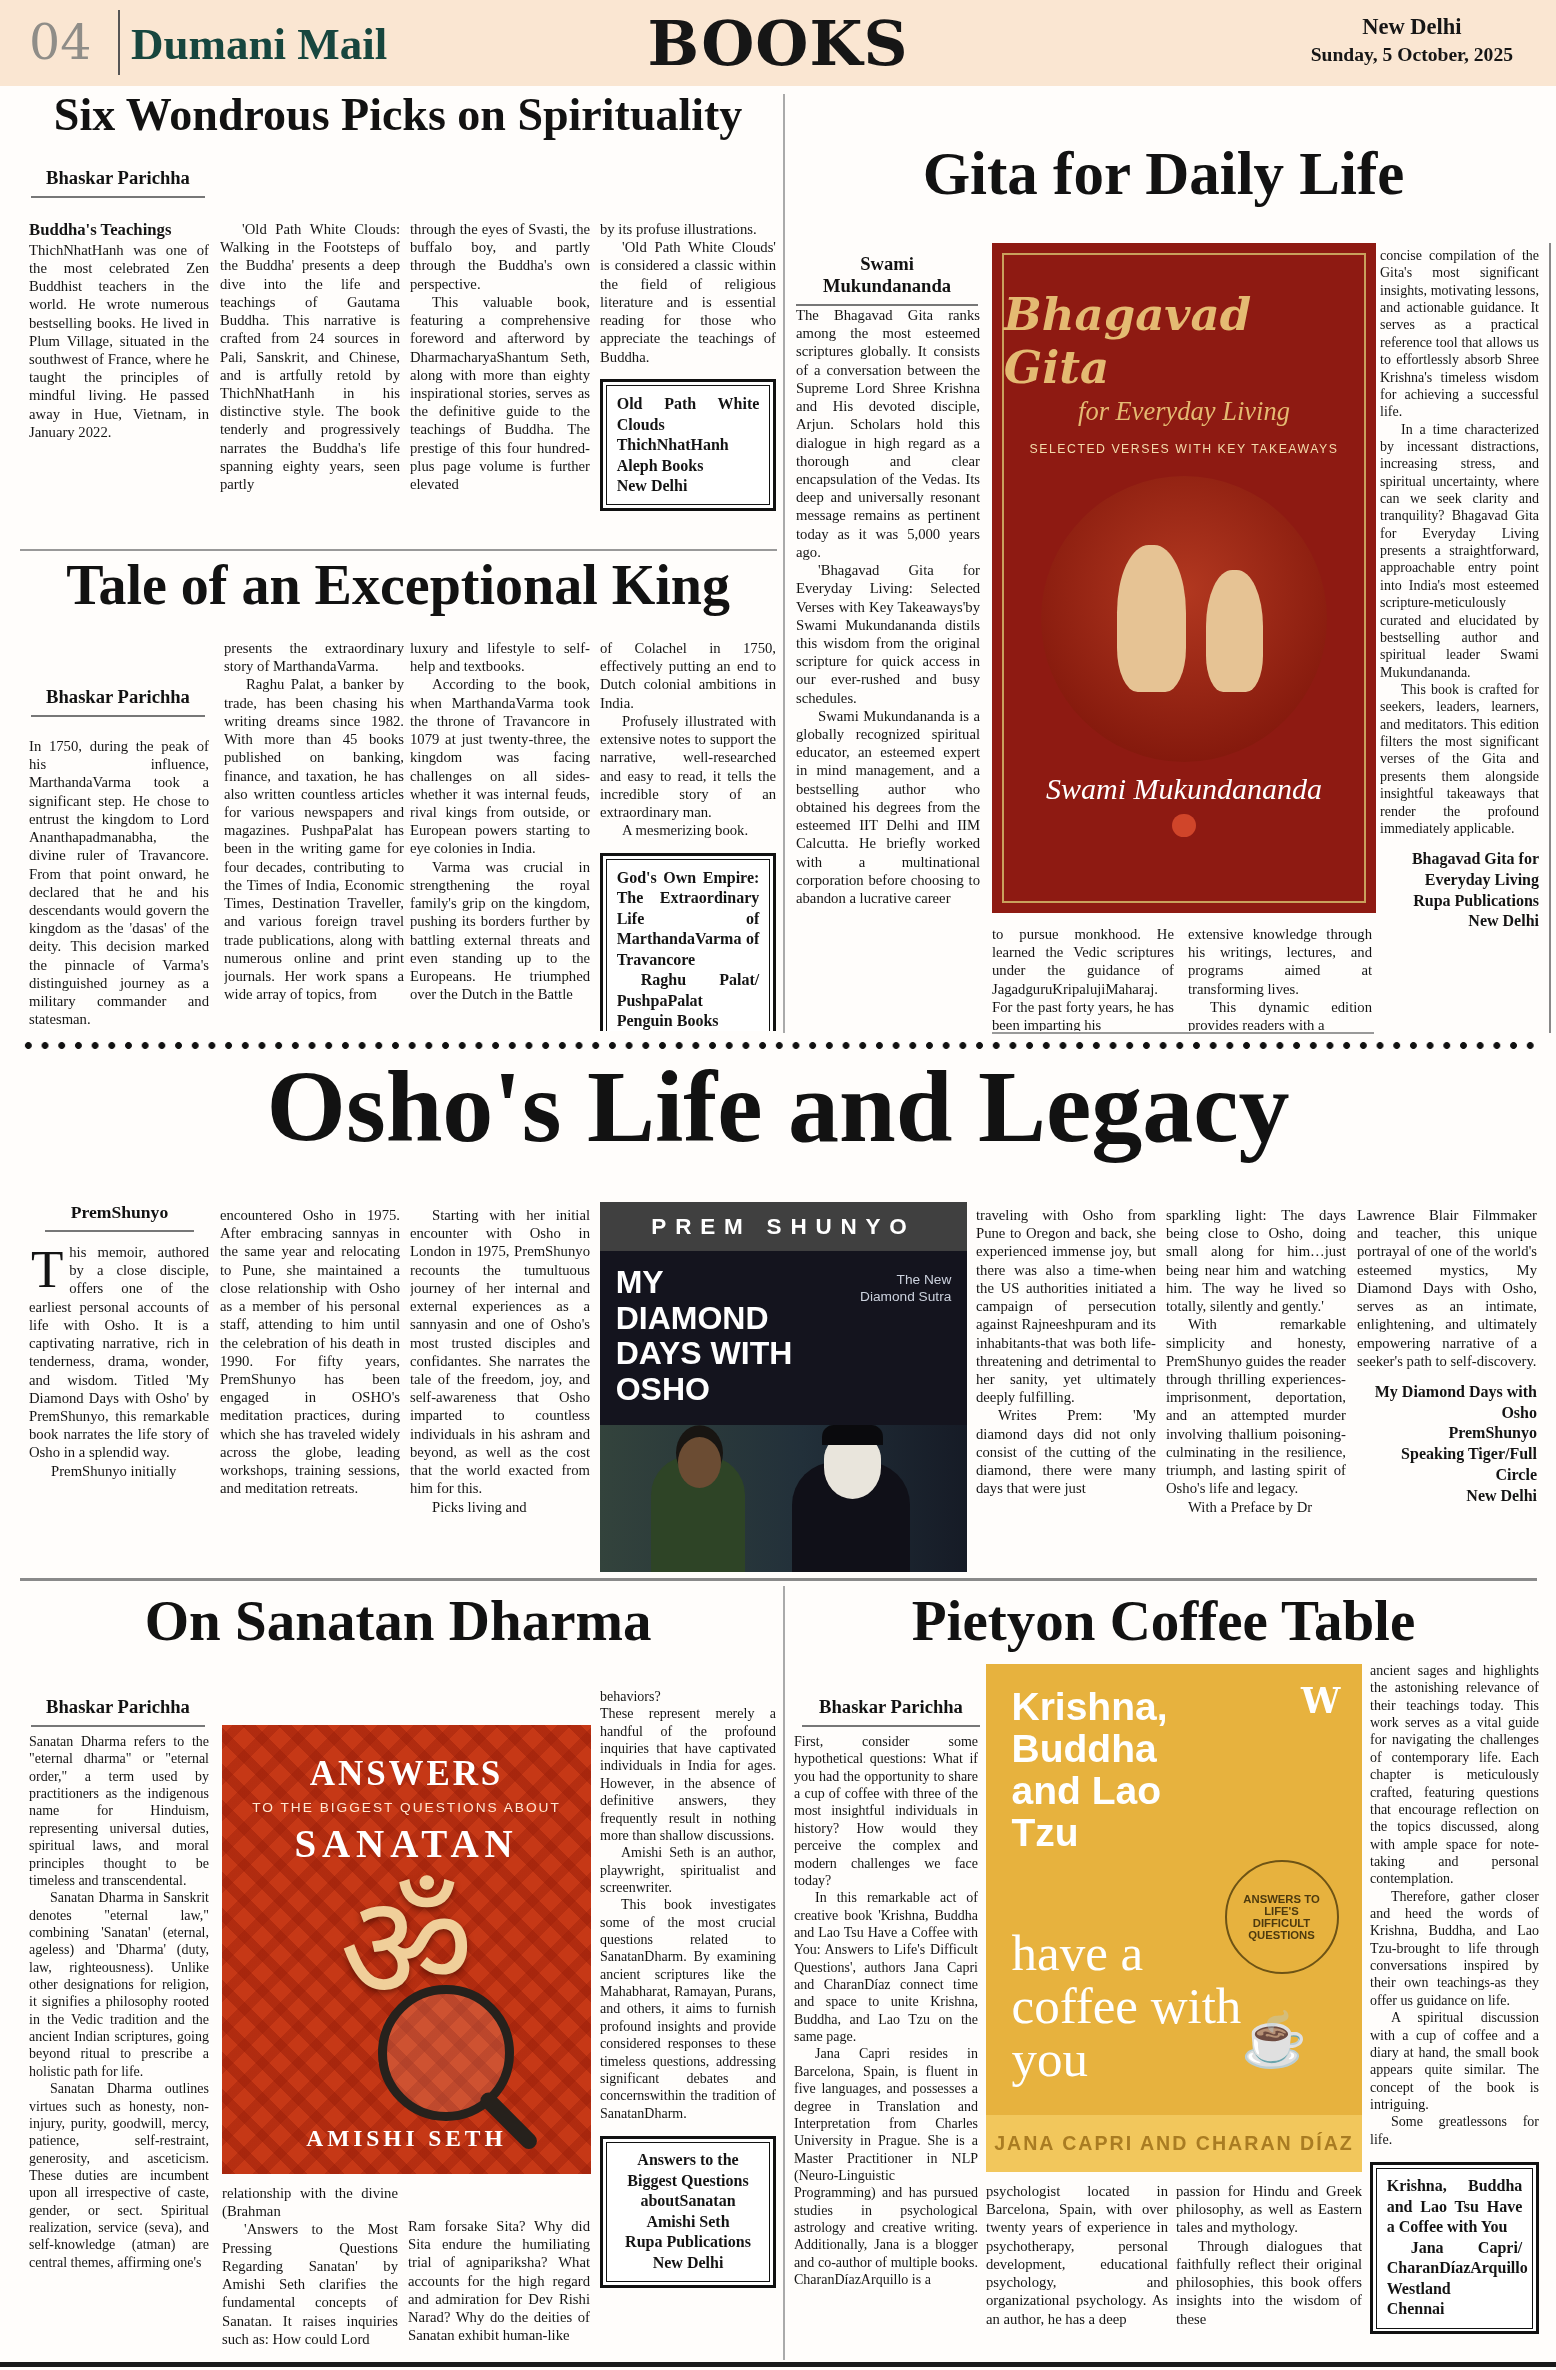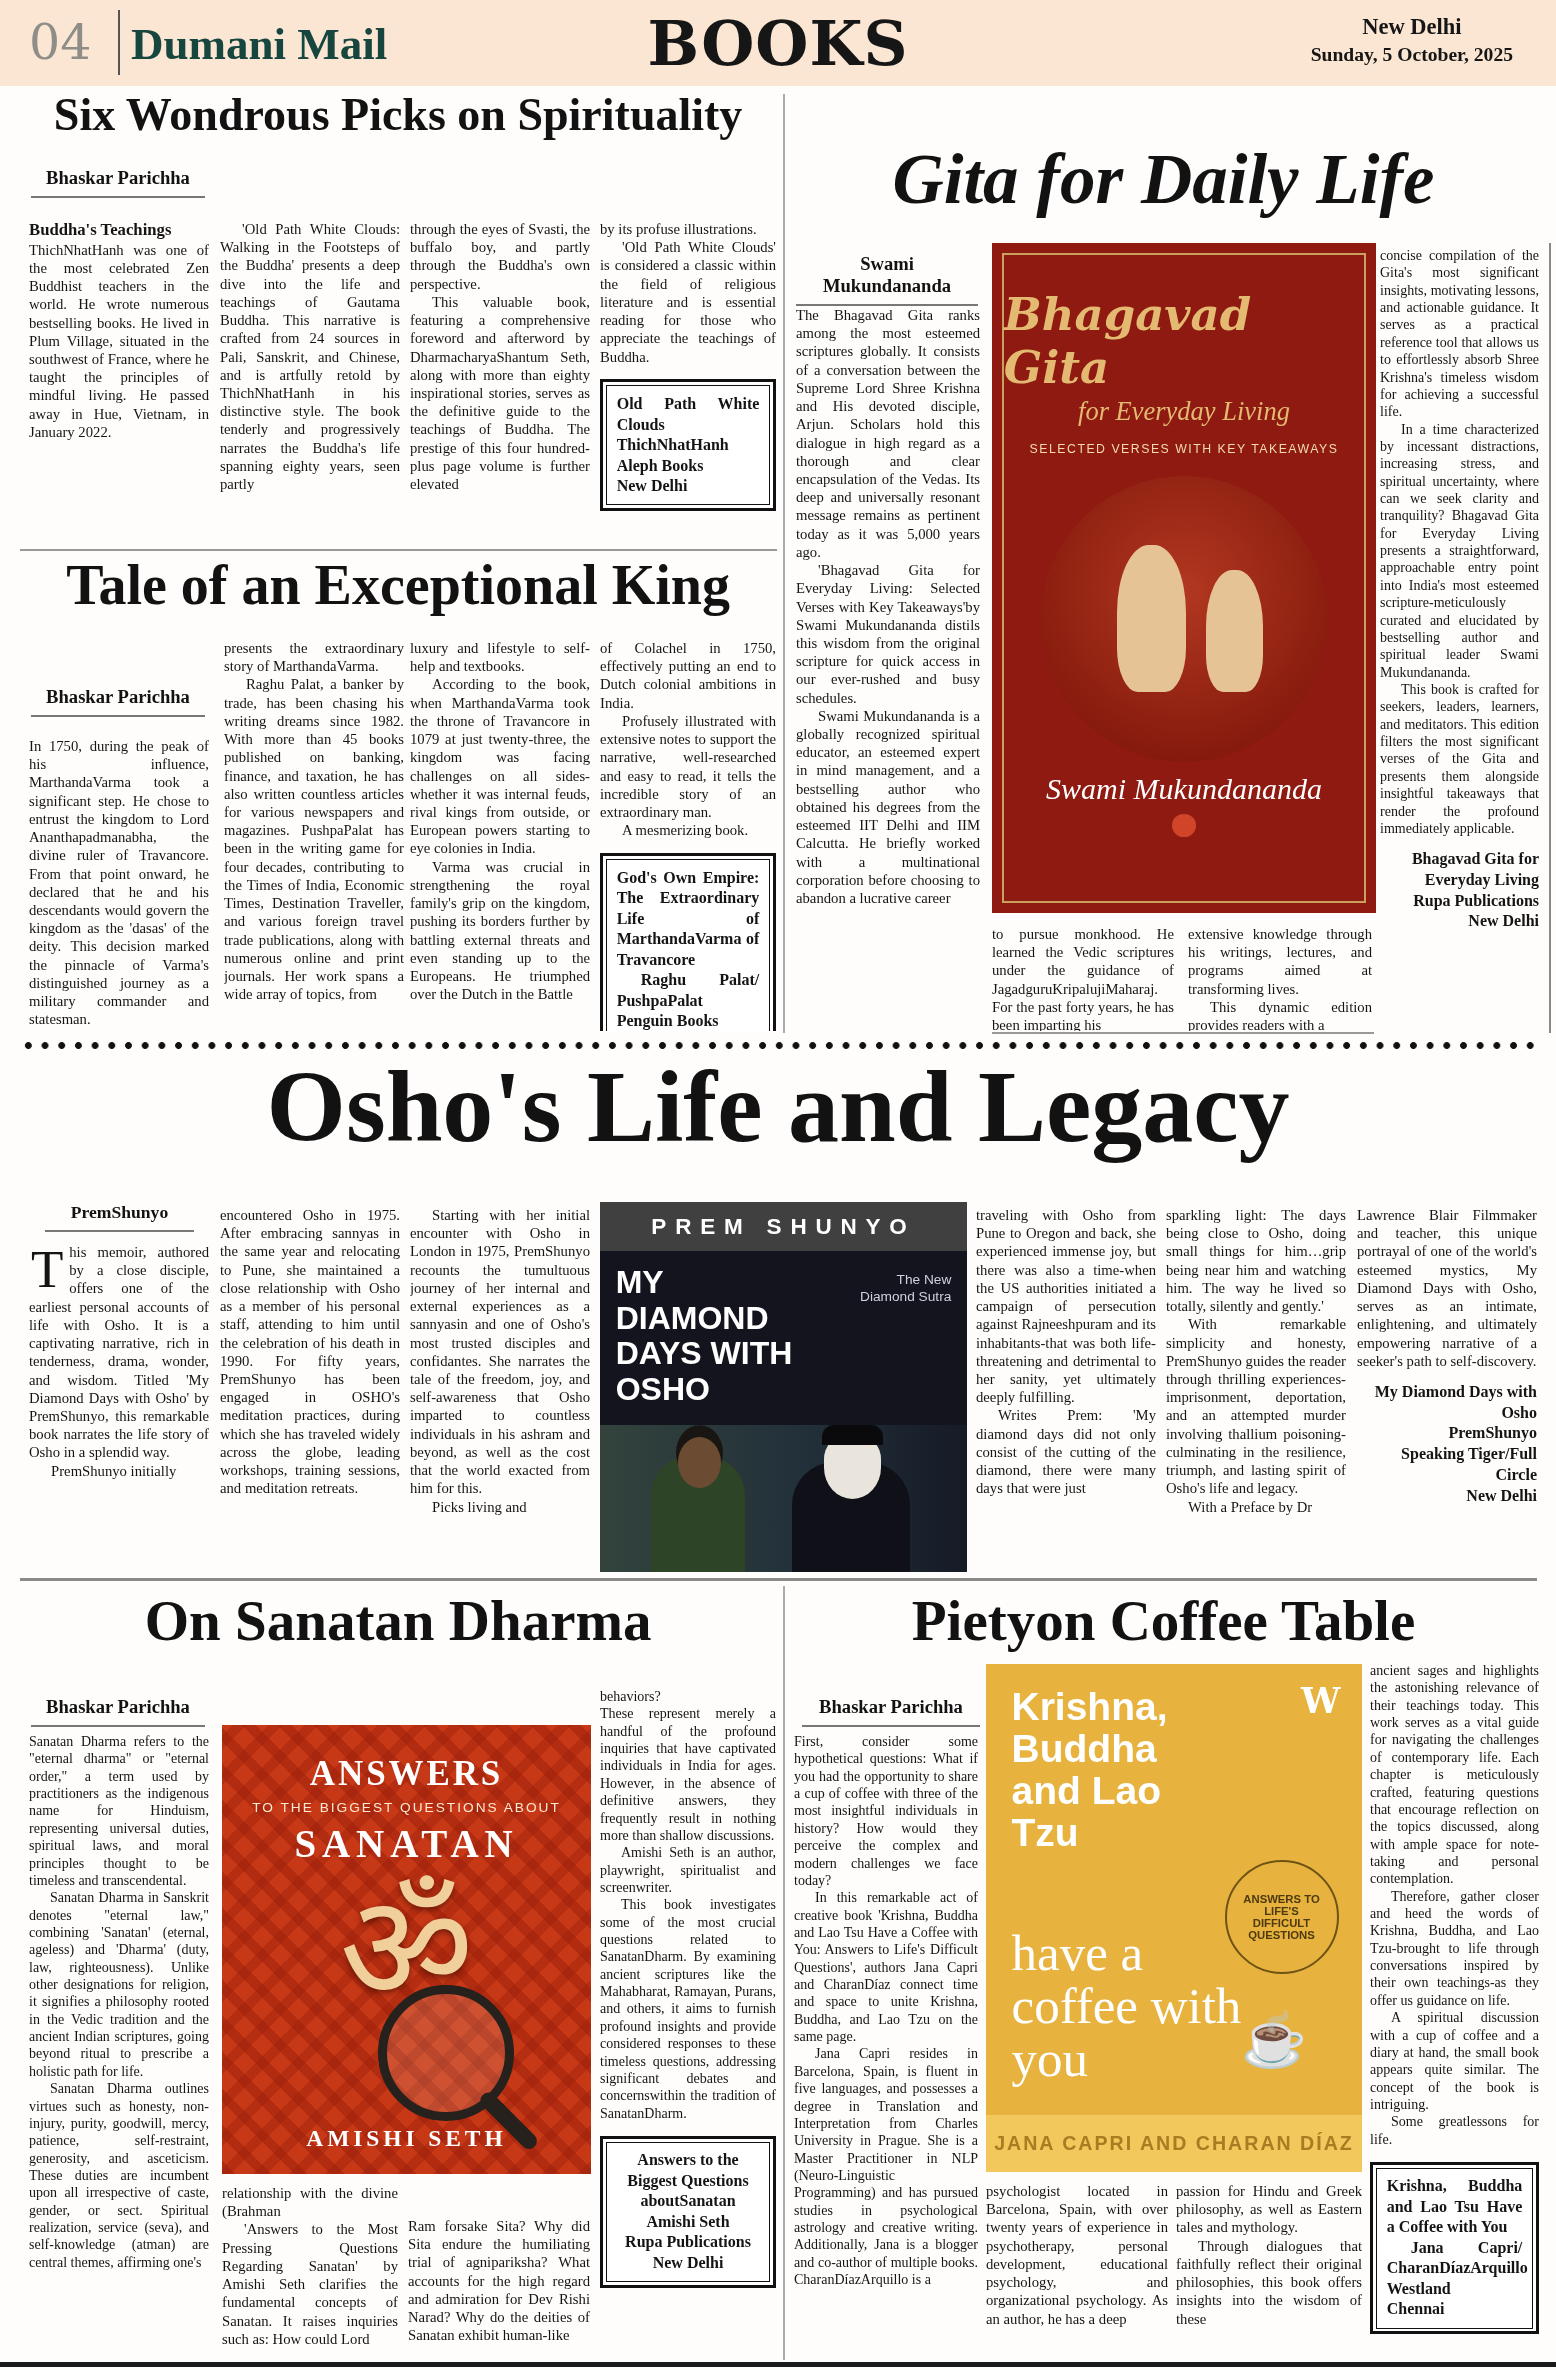--- a/index.html
+++ b/index.html
@@ -144,21 +144,21 @@
         <p class="ind">Raghu Palat/ PushpaPalat</p>
         <p>Penguin Books</p>
 
       </div>
     </div>
   </div>
 
   <div class="vrule" style="left:783px;top:94px;width:1.5px;height:939px;"></div>
   <div class="vrule" style="left:1549px;top:243px;width:1.5px;height:790px;background:#888;"></div>
 
-  <div class="headline" style="left:790px;top:143px;width:747px;font-size:71px;font-style:italic;">Gita for Daily Life</div>
+  <div class="headline" style="left:790px;top:143px;width:747px;font-size:61px;">Gita for Daily Life</div>
   <div class="byline" style="left:796px;top:253px;width:182px;">Swami Mukundananda</div>
   <div class="col" style="left:796px;top:306px;width:184px;height:725px;">
     <p>The Bhagavad Gita ranks among the most esteemed scriptures globally. It consists of a conversation between the Supreme Lord Shree Krishna and His devoted disciple, Arjun. Scholars hold this dialogue in high regard as a thorough and clear encapsulation of the Vedas. Its deep and universally resonant message remains as pertinent today as it was 5,000 years ago.</p>
     <p class="ind">'Bhagavad Gita for Everyday Living: Selected Verses with Key Takeaways'by Swami Mukundananda distils this wisdom from the original scripture for quick access in our ever-rushed and busy schedules.</p>
     <p class="ind">Swami Mukundananda is a globally recognized spiritual educator, an esteemed expert in mind management, and a bestselling author who obtained his degrees from the esteemed IIT Delhi and IIM Calcutta. He briefly worked with a multinational corporation before choosing to abandon a lucrative career</p>
   </div>
 
   <div class="cover gita-cover" style="left:992px;top:243px;width:384px;height:670px;">
     <div class="gita-frame">
       <div class="gita-title">Bhagavad Gita</div>
@@ -222,21 +222,21 @@
       <div class="osho-beard"></div>
       <div class="osho-hat"></div>
     </div>
   </div>
 
   <div class="col" style="left:976px;top:1206px;width:180px;height:367px;">
     <p>traveling with Osho from Pune to Oregon and back, she experienced immense joy, but there was also a time-when the US authorities initiated a campaign of persecution against Rajneeshpuram and its inhabitants-that was both life-threatening and detrimental to her sanity, yet ultimately deeply fulfilling.</p>
     <p class="ind">Writes Prem: 'My diamond days did not only consist of the cutting of the diamond, there were many days that were just</p>
   </div>
   <div class="col" style="left:1166px;top:1206px;width:180px;height:367px;">
-    <p>sparkling light: The days being close to Osho, doing small things for him…grip being near him and watching him. The way he lived so totally, silently and gently.'</p>
+    <p>sparkling light: The days being close to Osho, doing small along for him…just being near him and watching him. The way he lived so totally, silently and gently.'</p>
     <p class="ind">With remarkable simplicity and honesty, PremShunyo guides the reader through thrilling experiences-imprisonment, deportation, and an attempted murder involving thallium poisoning-culminating in the resilience, triumph, and lasting spirit of Osho's life and legacy.</p>
     <p class="ind">With a Preface by Dr</p>
   </div>
   <div class="col" style="left:1357px;top:1206px;width:180px;height:367px;">
     <p>Lawrence Blair Filmmaker and teacher, this unique portrayal of one of the world's esteemed mystics, My Diamond Days with Osho, serves as an intimate, enlightening, and ultimately empowering narrative of a seeker's path to self-discovery.</p>
     <div class="bk-lines">
       <p>My Diamond Days with Osho</p>
       <p>PremShunyo</p>
       <p>Speaking Tiger/Full Circle</p>
       <p>New Delhi</p>

